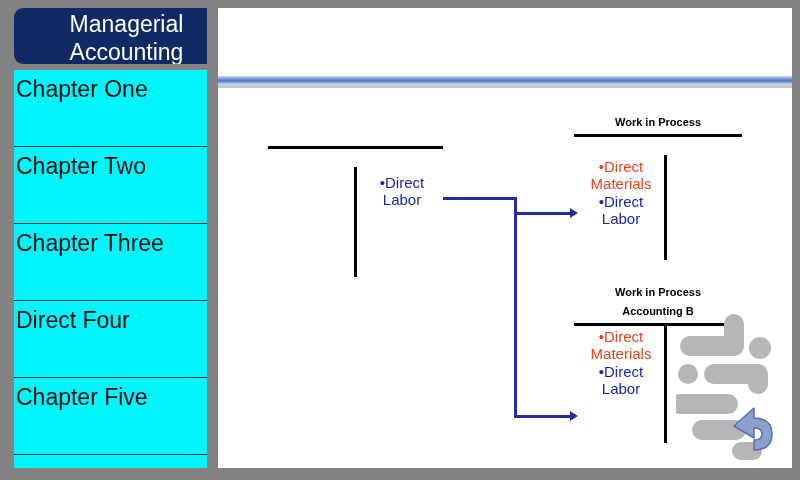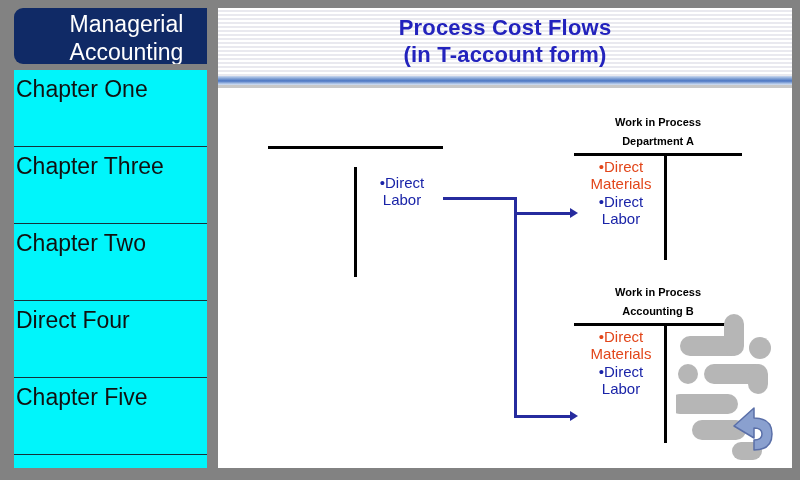--- a/index.html
+++ b/index.html
@@ -199,63 +199,56 @@
 
   <div class="sidebar">
 
     <div class="sidebar-header">Managerial Accounting</div>
 
     <div class="sidebar-list">
       <div class="sidebar-item">
         <span>Chapter One</span>
       </div>
       <div class="sidebar-item">
+        <span>Chapter Two</span>
+      </div>
+      <div class="sidebar-item">
         <span>Chapter Three</span>
-      </div>
-      <div class="sidebar-item">
-        <span>Chapter Two</span>
       </div>
       <div class="sidebar-item">
         <span>Direct Four</span>
       </div>
       <div class="sidebar-item">
         <span>Chapter Five</span>
       </div>
       <div class="sidebar-item">
         <span></span>
       </div>
     </div>
   </div>
 
   <div class="content">
 
-    <div class="title-band">
-      <div class="title-text">
-        <div>Process Cost Flows</div>
-        <div>(in T-account form)</div>
-      </div>
-    </div>
     <div class="title-rule"></div>
     <div class="title-rule-shadow"></div>
 
     <div class="diagram">
 
       <div class="t-account" style="left:50px; top:56px; width:175px;">
         <div class="t-bar"></div>
         <div class="t-stem" style="left:86px; top:23px; height:110px;"></div>
         <div class="t-entry e-labor" style="left:94px; top:30px; width:80px;">
           <div>•Direct</div>
           <div>Labor</div>
         </div>
       </div>
 
       <div class="t-account" style="left:356px; top:25px; width:168px;">
         <div class="t-title">
           <div>Work in Process</div>
-          <div>Department A</div>
         </div>
         <div class="t-bar"></div>
         <div class="t-stem" style="left:90px; top:42px; height:105px;"></div>
         <div class="t-entry e-materials" style="left:4px; top:45px; width:86px;">
           <div>•Direct</div>
           <div>Materials</div>
         </div>
         <div class="t-entry e-labor" style="left:4px; top:80px; width:86px;">
           <div>•Direct</div>
           <div>Labor</div>

